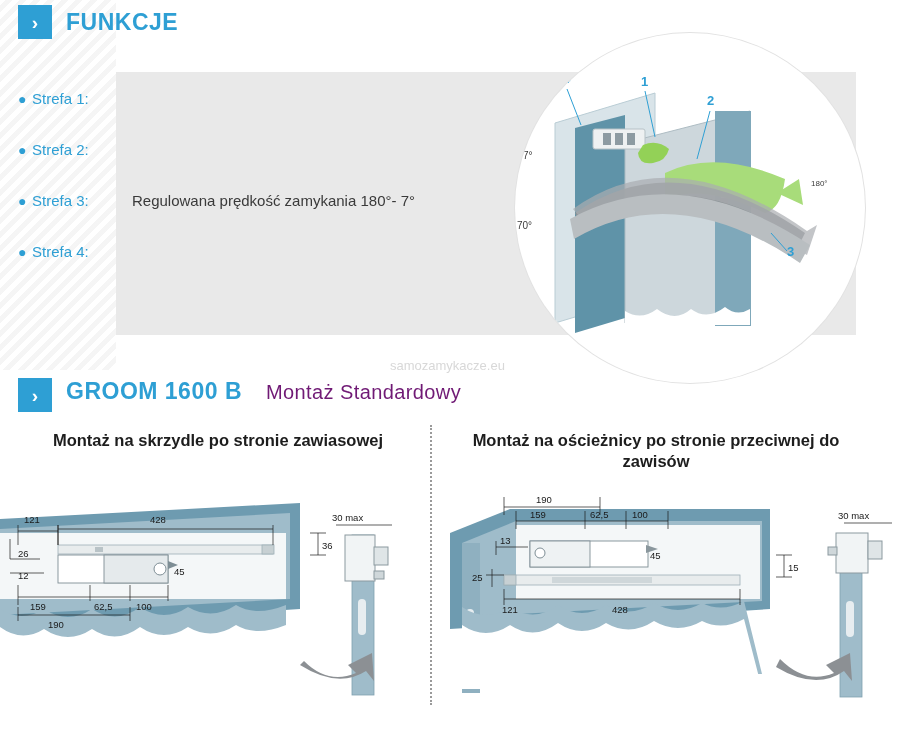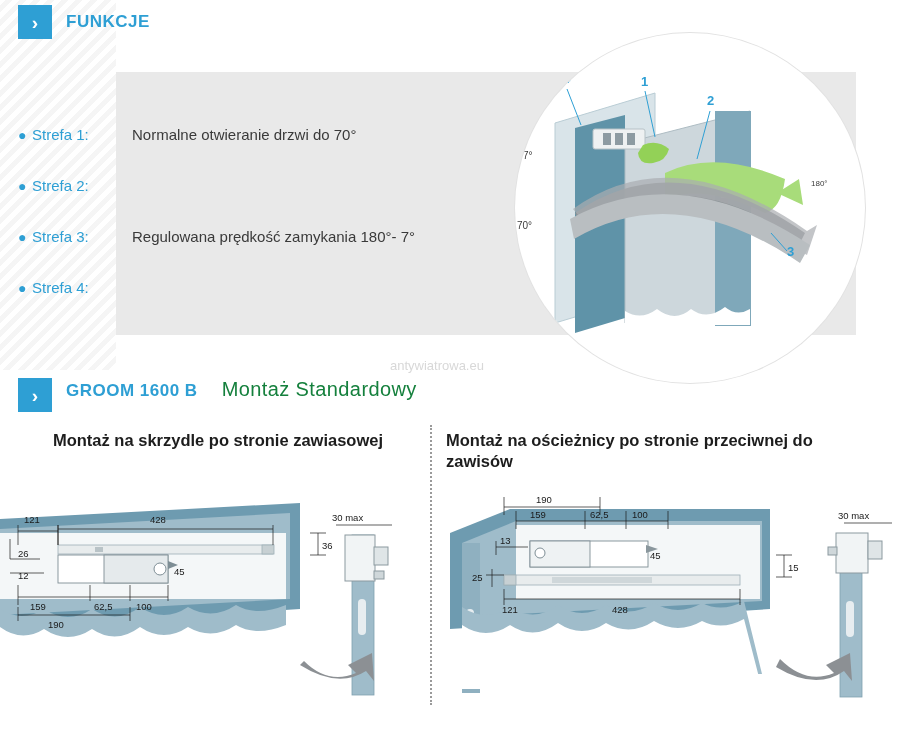--- a/index.html
+++ b/index.html
@@ -29,26 +29,26 @@
     color: #ffffff;
     display: flex;
     align-items: center;
     justify-content: center;
     font-size: 19px;
     font-weight: bold;
     line-height: 1;
   }
   .section-title {
     color: #2e9fd4;
-    font-size: 17px;
+    font-size: 23px;
     font-weight: bold;
     letter-spacing: 0.5px;
   }
   .section-title-sub {
-    color: #15803d;
+    color: #701a75;
     font-size: 20px;
     font-weight: normal;
     letter-spacing: 0.4px;
     margin-left: 10px;
   }
 
   #funkcje-header {
     position: absolute;
     left: 18px;
     top: 5px;
@@ -85,21 +85,20 @@
   .feature-bullet {
     color: #2e9fd4;
     font-size: 14px;
     width: 14px;
     line-height: 1;
   }
   .feature-zone {
     color: #2e9fd4;
     font-size: 15px;
     width: 100px;
-    margin-top: 36px;
   }
   .feature-desc {
     color: #3a3a3a;
     font-size: 15px;
   }
 
   
   #stripes {
     position: absolute;
     left: 0;
@@ -136,21 +135,21 @@
 
   
   .mount-title {
     position: absolute;
     font-size: 16.5px;
     font-weight: bold;
     color: #1d1d1d;
     line-height: 1.3;
   }
   #mount-title-left { left: 18px; top: 430px; width: 400px; text-align: center; }
-  #mount-title-right { left: 446px; top: 430px; width: 420px; }
+  #mount-title-right { left: 446px; top: 430px; width: 420px; text-align: center; }
 
   #mount-divider {
     position: absolute;
     left: 430px;
     top: 425px;
     width: 0;
     height: 280px;
     border-left: 2px dotted #9a9a9a;
   }
 
@@ -184,21 +183,20 @@
   <div class="chev-box">›</div>
   <div class="section-title">FUNKCJE</div>
 </div>
 
 <div id="features-panel"></div>
 
 <div id="features-list">
   <div class="feature-row">
     <span class="feature-bullet">●</span>
     <span class="feature-zone">Strefa 1:</span>
-    <span class="feature-desc">Normalne otwieranie drzwi do 70°</span>
   </div>
   <div class="feature-row">
     <span class="feature-bullet">●</span>
     <span class="feature-zone">Strefa 2:</span>
   </div>
   <div class="feature-row">
     <span class="feature-bullet">●</span>
     <span class="feature-zone">Strefa 3:</span>
     <span class="feature-desc">Regulowana prędkość zamykania 180°- 7°</span>
   </div>
@@ -247,21 +245,21 @@
     <line x1="130" y1="58" x2="140" y2="104" stroke="#2e9fd4" stroke-width="1"></line>
     <text class="num-label" x="192" y="72">2</text>
     <line x1="195" y1="78" x2="182" y2="126" stroke="#2e9fd4" stroke-width="1"></line>
     <text class="num-label" x="272" y="223">3</text>
     <line x1="272" y1="218" x2="256" y2="200" stroke="#2e9fd4" stroke-width="1"></line>
     <text class="num-label" x="48" y="50">4</text>
     <line x1="52" y1="56" x2="66" y2="92" stroke="#2e9fd4" stroke-width="1"></line>
   </svg>
 </div>
 
-<div class="watermark">antywiatrowa.eu</div>
+<div class="watermark">samozamykacze.eu</div>
 
 <div class="section-header" id="groom-header">
   <div class="chev-box">›</div>
   <div class="section-title">GROOM 1600 B</div>
   <div class="section-title-sub">Montaż Standardowy</div>
 </div>
 
 <div class="mount-title" id="mount-title-left">Montaż na skrzydle po stronie zawiasowej</div>
 <div class="mount-title" id="mount-title-right">Montaż na ościeżnicy po stronie przeciwnej do zawisów</div>
 <div id="mount-divider"></div>

